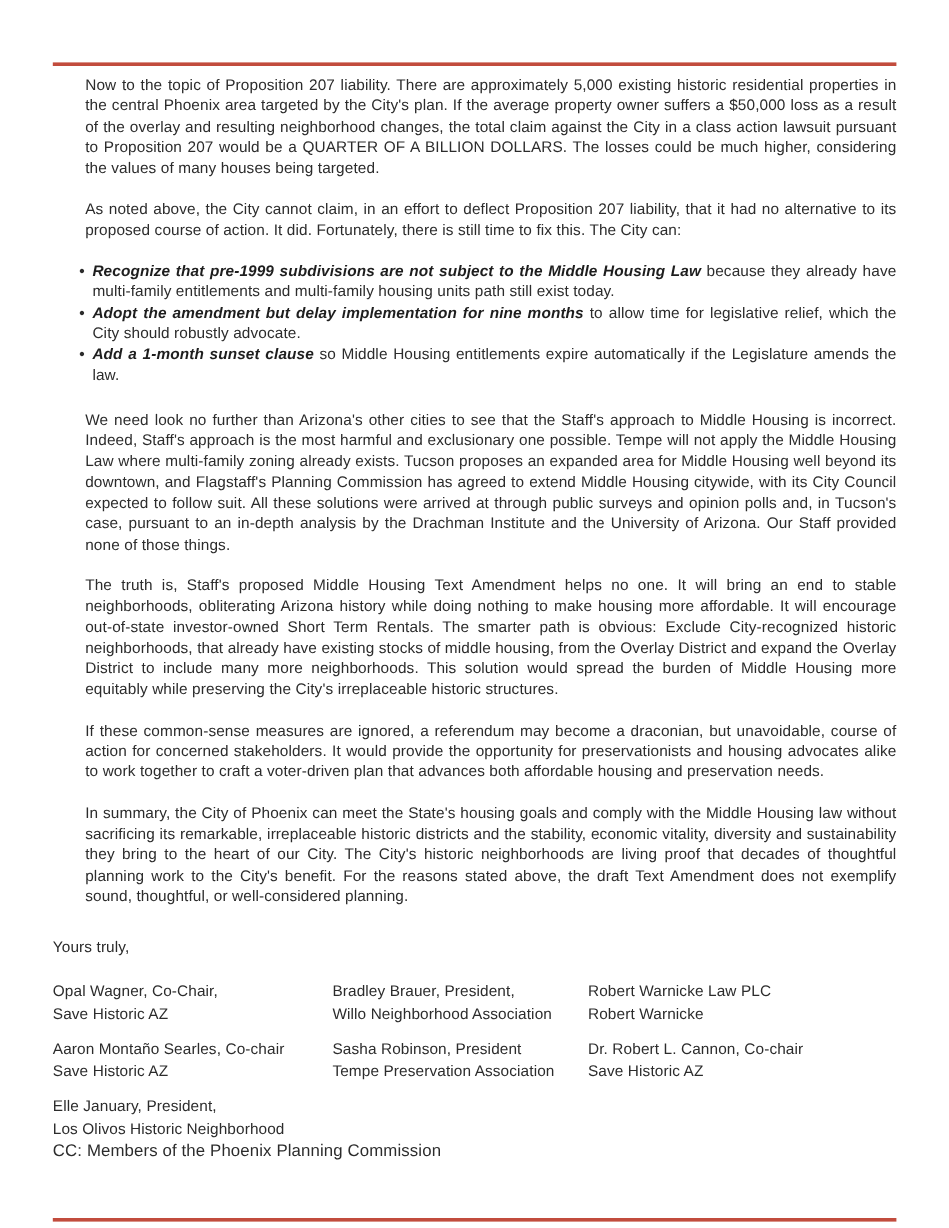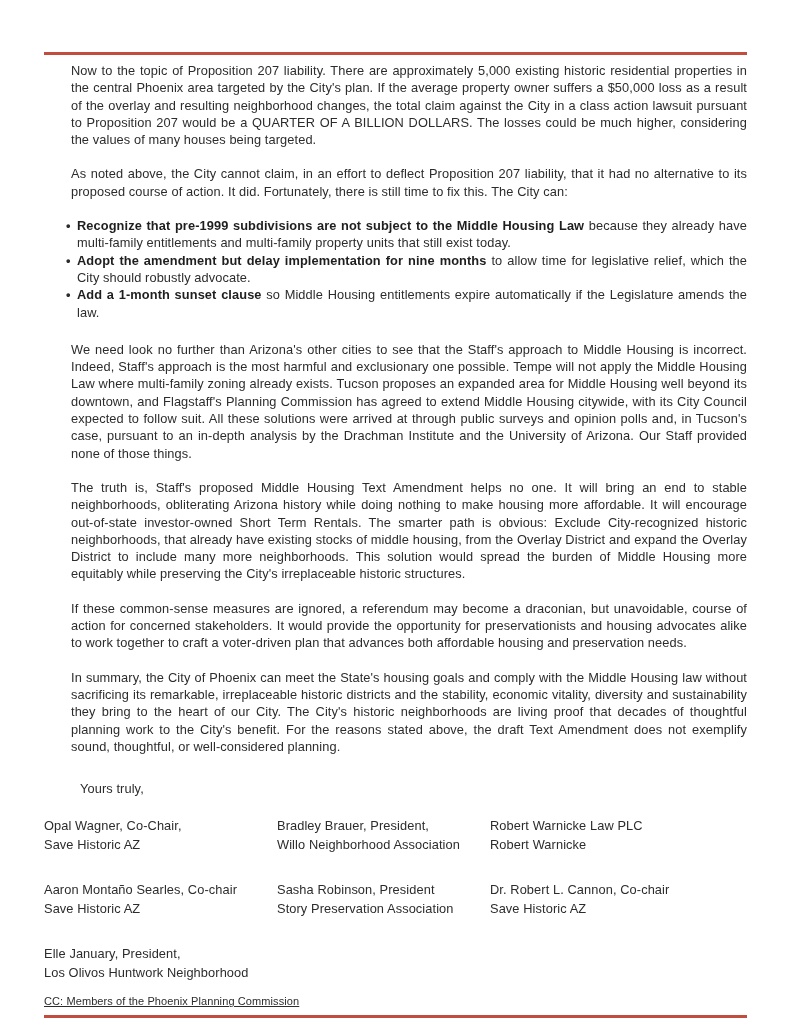--- a/index.html
+++ b/index.html
@@ -39,38 +39,35 @@
     position: relative;
     padding-left: 33px;
     text-align: justify;
   }
   .bullet-marker {
     position: absolute;
     left: 22px;
     top: 0;
     font-weight: 700;
   }
-  .bullet-bold { font-weight: 700; color: #1e1e1e; }
+  .bullet-bold { font-weight: 700; color: #1e1e1e; font-style: italic; }
   .closing {
     margin-top: 25px;
     margin-bottom: 19px;
-    margin-left: 36px;
   }
   .signature-grid {
     display: grid;
     grid-template-columns: 233px 213px 1fr;
-    row-gap: 26px;
+    row-gap: 10px;
     font-size: 12.8px;
     line-height: 19px;
   }
   .sig-cell { white-space: nowrap; }
   .cc-line {
-    margin-top: 11px;
-    font-size: 11px;
-    text-decoration: underline;
+    font-size: 14px;
   }
   .footer {
     position: absolute;
     left: 44px; right: 44px;
     top: 963px;
   }
   .footer-rule {
     height: 3px;
     background: #c24c3d;
   }
@@ -83,21 +80,21 @@
   <div class="top-rule"></div>
 
   <div class="body-text">
 
     <p class="para">Now to the topic of Proposition 207 liability. There are approximately 5,000 existing historic residential properties in the central Phoenix area targeted by the City's plan. If the average property owner suffers a $50,000 loss as a result of the overlay and resulting neighborhood changes, the total claim against the City in a class action lawsuit pursuant to Proposition 207 would be a QUARTER OF A BILLION DOLLARS. The losses could be much higher, considering the values of many houses being targeted.</p>
 
     <p class="para">As noted above, the City cannot claim, in an effort to deflect Proposition 207 liability, that it had no alternative to its proposed course of action. It did. Fortunately, there is still time to fix this. The City can:</p>
 
     <div class="bullet-list">
       <div class="bullet-item">
-        <span class="bullet-marker">•</span><span class="bullet-bold">Recognize that pre-1999 subdivisions are not subject to the Middle Housing Law</span><span> because they already have multi-family entitlements and multi-family property units that still exist today.</span>
+        <span class="bullet-marker">•</span><span class="bullet-bold">Recognize that pre-1999 subdivisions are not subject to the Middle Housing Law</span><span> because they already have multi-family entitlements and multi-family housing units path still exist today.</span>
       </div>
       <div class="bullet-item">
         <span class="bullet-marker">•</span><span class="bullet-bold">Adopt the amendment but delay implementation for nine months</span><span> to allow time for legislative relief, which the City should robustly advocate.</span>
       </div>
       <div class="bullet-item">
         <span class="bullet-marker">•</span><span class="bullet-bold">Add a 1-month sunset clause</span><span> so Middle Housing entitlements expire automatically if the Legislature amends the law.</span>
       </div>
     </div>
 
     <p class="para">We need look no further than Arizona's other cities to see that the Staff's approach to Middle Housing is incorrect. Indeed, Staff's approach is the most harmful and exclusionary one possible. Tempe will not apply the Middle Housing Law where multi-family zoning already exists. Tucson proposes an expanded area for Middle Housing well beyond its downtown, and Flagstaff's Planning Commission has agreed to extend Middle Housing citywide, with its City Council expected to follow suit. All these solutions were arrived at through public surveys and opinion polls and, in Tucson's case, pursuant to an in-depth analysis by the Drachman Institute and the University of Arizona.  Our Staff provided none of those things.</p>
@@ -123,30 +120,30 @@
         <div>Robert Warnicke Law PLC</div>
         <div>Robert Warnicke</div>
       </div>
 
       <div class="sig-cell">
         <div>Aaron Montaño Searles, Co-chair</div>
         <div>Save Historic AZ</div>
       </div>
       <div class="sig-cell">
         <div>Sasha Robinson, President</div>
-        <div>Story Preservation Association</div>
+        <div>Tempe Preservation Association</div>
       </div>
 
       <div class="sig-cell">
         <div>Dr. Robert L. Cannon, Co-chair</div>
         <div>Save Historic AZ</div>
       </div>
       <div class="sig-cell">
         <div>Elle January, President,</div>
-        <div>Los Olivos Huntwork Neighborhood</div>
+        <div>Los Olivos Historic Neighborhood</div>
       </div>
       <div class="sig-cell"></div>
     </div>
 
     <p class="cc-line">CC: Members of the Phoenix Planning Commission</p>
 
   </div>
 
   <div class="footer">
     <div class="footer-rule"></div>

